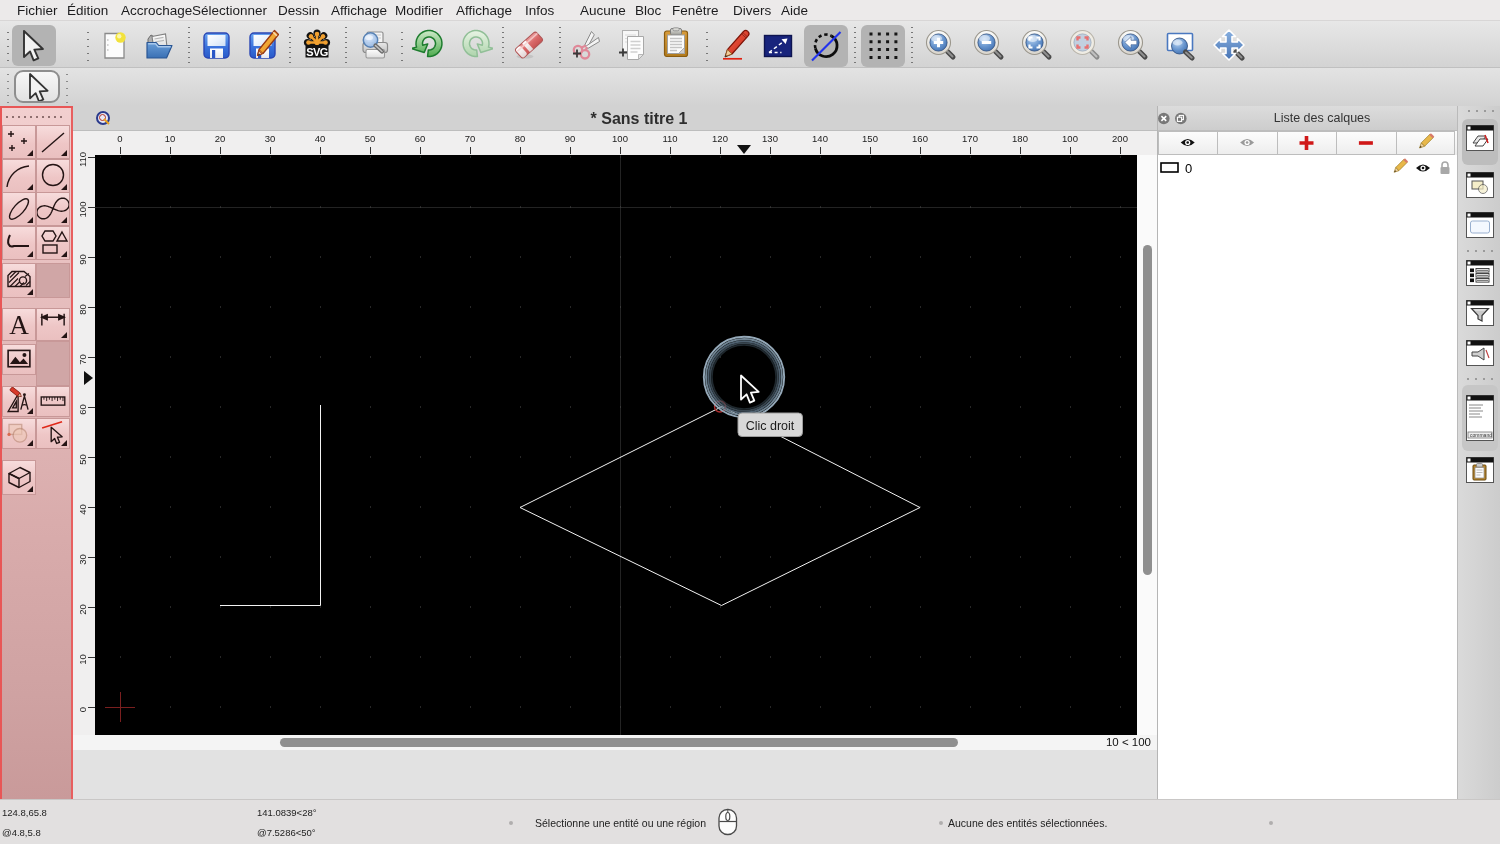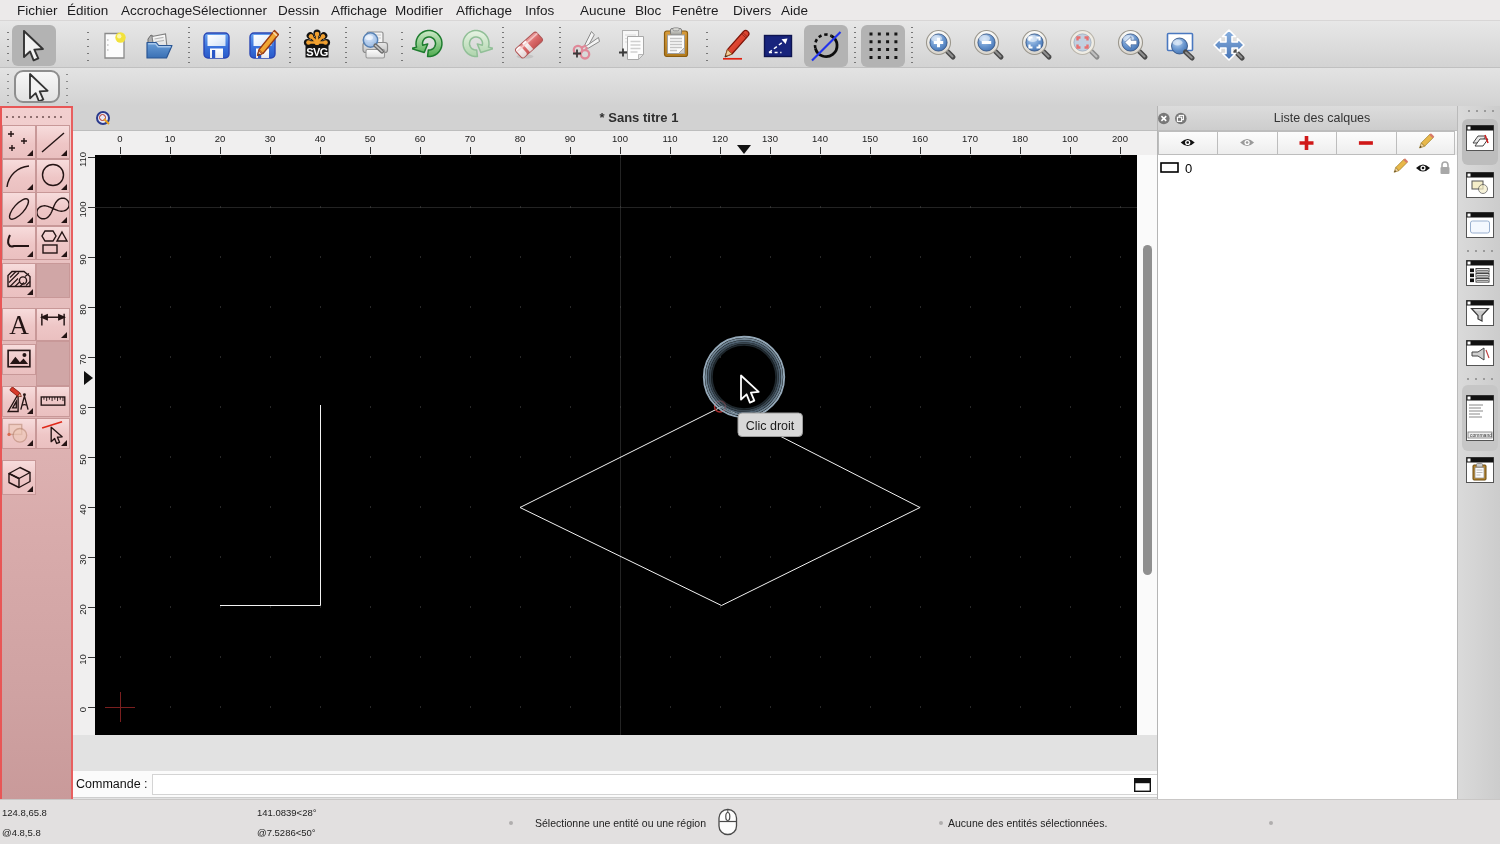--- a/index.html
+++ b/index.html
@@ -19,21 +19,21 @@
 #leftpanel{left:0;top:106px;width:73px;height:693px;
  background:linear-gradient(180deg,#f2cfcf 0%,#e5bcbc 30%,#d9acac 60%,#cfa2a2 85%,#c99a9a 100%);
  border-top:2px solid #e85656;}
 #leftpanel .ledge{position:absolute;left:0;top:0;width:2px;height:693px;background:#e85656;}
 #leftpanel .redge{position:absolute;right:0;top:0;width:2px;height:693px;background:#e85f5f;}
 .lbtn{position:absolute;width:34px;height:34px;background:linear-gradient(180deg,#f7dcdc,#eec6c6 55%,#eac0c0);border:1px solid #c89898;}
 .lempty{position:absolute;background:#d0a6a6;border:1px solid #c89898;}
 .corner{position:absolute;right:2px;bottom:2px;width:0;height:0;border-left:6.5px solid transparent;border-bottom:6.5px solid #241414;}
 
 #titlebar{left:73px;top:106px;width:1084px;height:25px;background:#d2d2d2;border-bottom:1px solid #bdbdbd;}
-#titlebar .t{position:absolute;left:48px;right:0;top:4px;text-align:center;font-size:13px;font-weight:600;color:#2e2e2e;}
+#titlebar .t{position:absolute;left:48px;right:0;top:4px;text-align:center;font-size:16px;font-weight:600;color:#2e2e2e;}
 #hruler{left:73px;top:131px;width:1084px;height:24px;background:#f0efef;}
 .rnum{position:absolute;font-size:9.5px;color:#222;transform:translateX(-50%);top:2px;}
 .htick{position:absolute;width:1px;height:7px;background:#333;top:16px;}
 #vruler{left:73px;top:155px;width:22px;height:580px;background:#f0efef;}
 .vnum{position:absolute;font-size:9.5px;color:#222;transform:rotate(-90deg);}
 .vtick{position:absolute;height:1px;width:7px;background:#333;left:15px;}
 #canvas{left:95px;top:155px;width:1042px;height:580px;background:#000;}
 
 #scrollrow{left:73px;top:735px;width:1084px;height:15px;background:#f4f4f4;}
 #hthumb{position:absolute;left:207px;top:3px;width:678px;height:9px;background:#8f8f8f;border-radius:5px;}
@@ -729,30 +729,26 @@
         <circle cx="649" cy="222" r="38" stroke="#778c9c" stroke-width="1.9" opacity="0.95" fill="none"></circle>
         <circle cx="649" cy="222" r="35.8" stroke="#586c7c" stroke-width="1.9" opacity="0.9" fill="none"></circle>
         <circle cx="649" cy="222" r="33.8" stroke="#42515d" stroke-width="1.8" opacity="0.85" fill="none"></circle>
         <circle cx="649" cy="222" r="32" stroke="#2a353e" stroke-width="1.5" opacity="0.75" fill="none"></circle>
         <rect x="643" y="258" width="64.5" height="23.5" rx="4" fill="#d8d8d8" stroke="#9d9d9d" stroke-width="1"></rect>
         <text x="675" y="274.5" font-size="12.5" fill="#1a1a1a" text-anchor="middle" font-family="Liberation Sans">Clic droit</text>
         <path d="M646 220.5 l0 24 5.6 -5.2 3.3 8.3 4.4 -1.9 -3.4 -8.1 7.8 -0.8 Z" fill="#0a0a0a" stroke="#fdfdfd" stroke-width="1.8" stroke-linejoin="round"></path>
         <path d="M10 552.5 H40 M25.5 537 V567" stroke="#7a1f1f" stroke-width="1"></path>
       </svg>
     </div>
+  <div class="abs" id="scrollrow">
+      <div id="hthumb"></div>
+      <div id="zoomlabel">10 &lt; 100</div>
+    </div>
   <div class="abs" id="vsbar">
       <div id="vthumb"></div>
-    </div>
-  <div class="abs" id="cmdrow">
-      <span class="lbl">Commande :</span>
-      <div id="cmdinput"></div>
-      <svg style="position:absolute;right:6px;top:7px" width="17" height="14" viewBox="0 0 17 14">
-    <rect x="0.7" y="0.7" width="15.6" height="12.6" fill="#fff" stroke="#111" stroke-width="1.4"></rect>
-    <rect x="0.7" y="0.7" width="15.6" height="4.5" fill="#111"></rect>
-      </svg>
     </div>
   <div class="abs" id="rpanel">
       <div class="ptitle">
         <div class="t" style="padding-left:28px">Liste des calques</div>
         <svg width="36" height="14" style="position:absolute;left:0px;top:6px">
           <circle cx="5.8" cy="6.5" r="5.8" fill="#787878"></circle>
           <path d="M3.4 4.1 l4.8 4.8 M8.2 4.1 l-4.8 4.8" stroke="#fff" stroke-width="1.6"></path>
           <circle cx="22.8" cy="6.5" r="5.8" fill="#787878"></circle>
           <rect x="21.2" y="3.4" width="4.2" height="4.2" fill="none" stroke="#fff" stroke-width="1.1"></rect>
           <rect x="19.4" y="5.2" width="4.2" height="4.2" fill="#787878" stroke="#fff" stroke-width="1.1"></rect>

